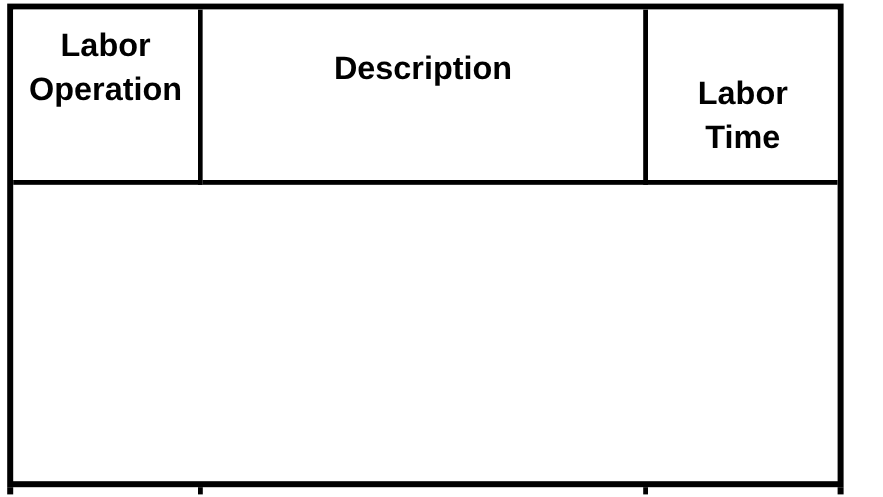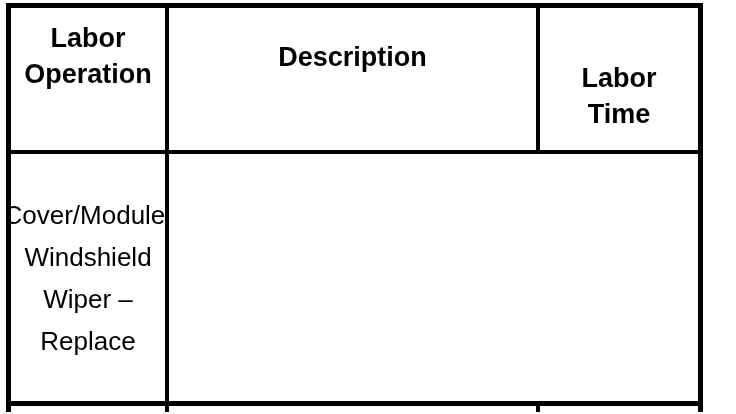--- a/index.html
+++ b/index.html
@@ -67,21 +67,18 @@
 <body style="background: rgb(255, 255, 255); color: rgb(0, 0, 0);">
 
 <div class="tbl" style="border-color: rgb(0, 0, 0);">
 
   <div class="cell hdr hdr-labor-operation v-div h-div">Labor
 Operation</div>
   <div class="cell hdr hdr-description v-div h-div">Description</div>
   <div class="cell hdr hdr-labor-time h-div">Labor
 Time</div>
 
-  <div class="cell data v-div">Cover/Module,
-Windshield Wiper –
-Replace</div>
 </div>
 
 <div class="stub stub-left" style="border-color: rgb(0, 0, 0); background: rgb(0, 0, 0);"></div>
 <div class="stub stub-div1" style="border-color: rgb(0, 0, 0); background: rgb(0, 0, 0);"></div>
 <div class="stub stub-div2" style="border-color: rgb(0, 0, 0); background: rgb(0, 0, 0);"></div>
 <div class="stub stub-right" style="border-color: rgb(0, 0, 0); background: rgb(0, 0, 0);"></div>
 
 </body></html>

